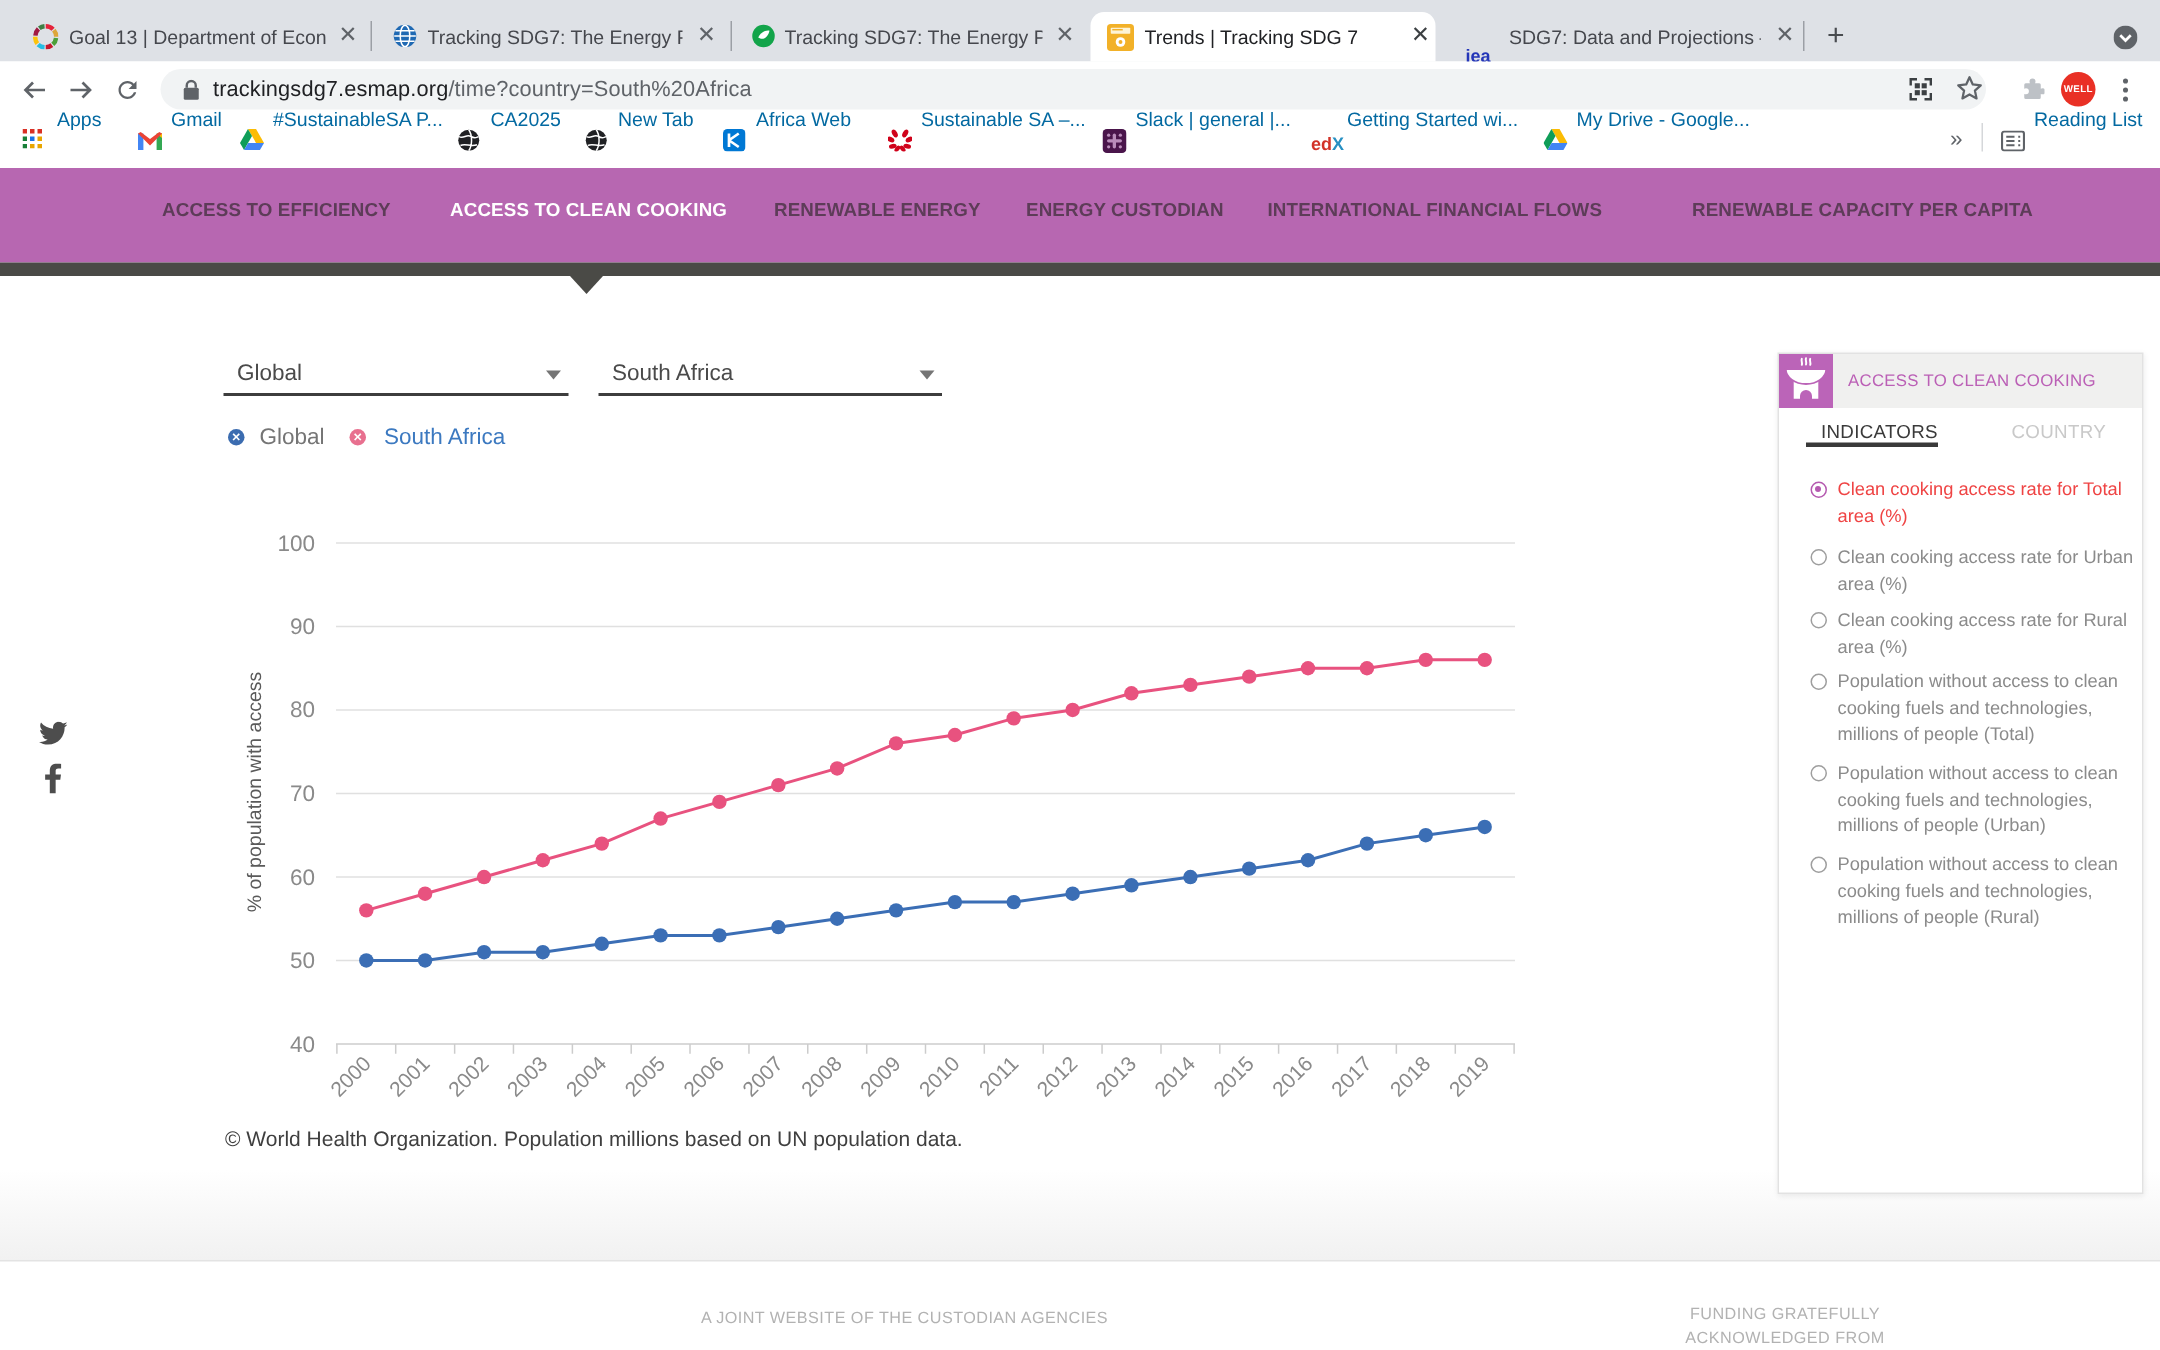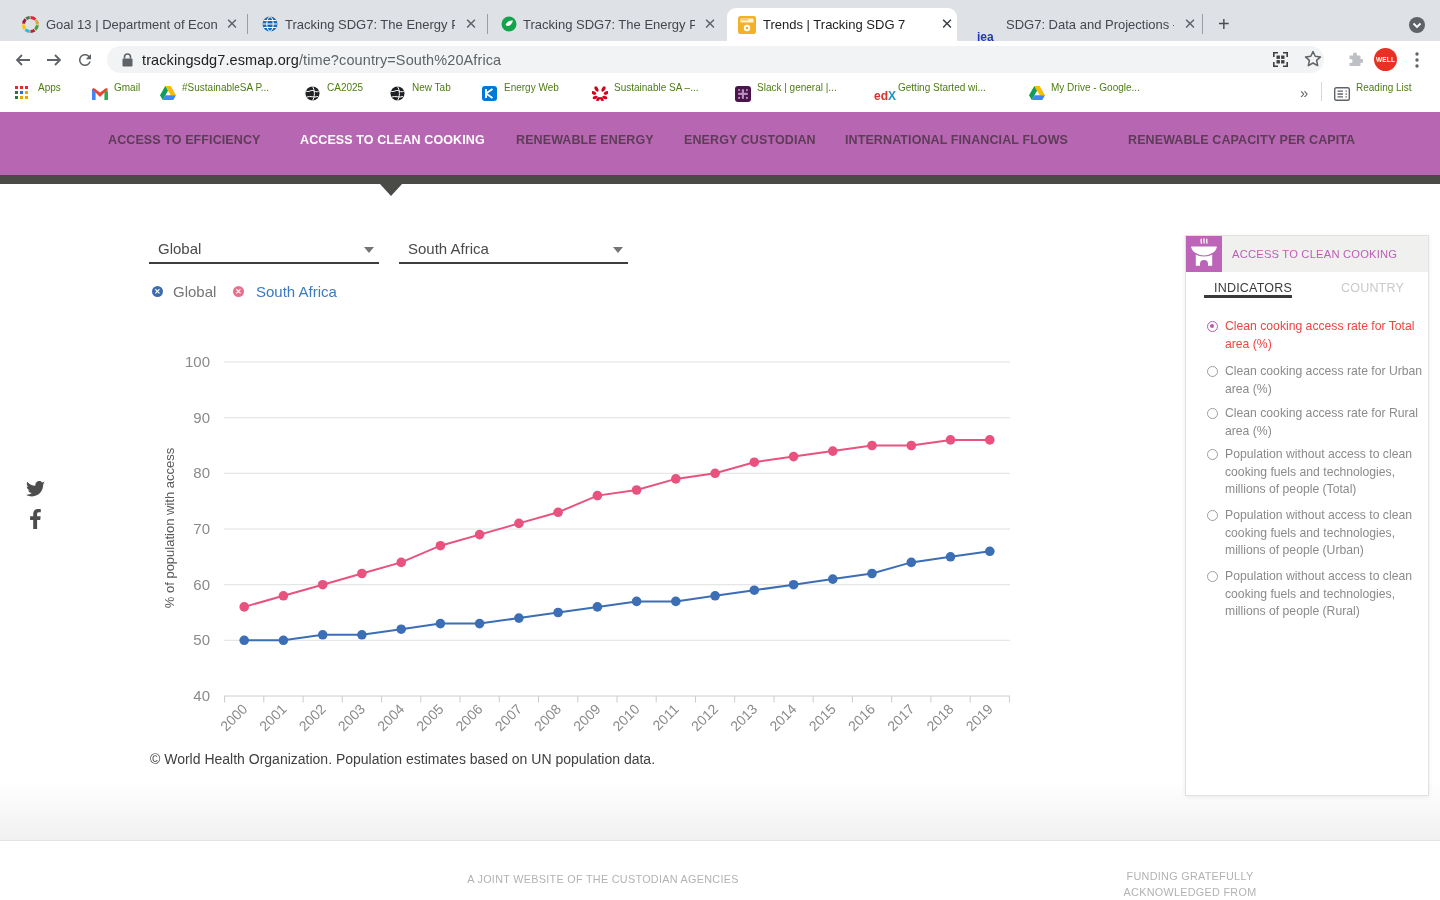--- a/index.html
+++ b/index.html
@@ -12,21 +12,21 @@
   .tabtitle { position:absolute; top:17px; font-size:13px; color:#45474d; white-space:nowrap; overflow:hidden; }
   .tabx { position:absolute; top:16px; width:16px; height:16px; color:#5f6368; font-size:15px; line-height:16px; text-align:center; }
   .tabsep { position:absolute; top:14px; width:1px; height:20px; background:#9b9fa5; }
   #activetab { position:absolute; left:727px; top:8px; width:230px; height:33px; background:#fff; border-radius:9px 9px 0 0; }
 
   #addrrow { left:0; top:41px; width:1440px; height:39px; background:#fff; }
   #pill { position:absolute; left:107px; top:46px; width:1217px; height:27px; background:#f1f3f4; border-radius:14px; }
   #urltext { position:absolute; left:142px; top:52px; font-size:14.5px; color:#202124; letter-spacing:0.1px; }
 
   #bookmarks { left:0; top:80px; width:1440px; height:32px; background:#fff; }
-  .bmtext { position:absolute; top:82px; font-size:10px; color:#4d7c0f; white-space:nowrap; }
+  .bmtext { position:absolute; top:72px; font-size:13px; color:#0369a1; white-space:nowrap; }
 
   
   #purplenav { left:0; top:112px; width:1440px; height:63px; background:#b767b1; }
   .navitem { position:absolute; top:133px; font-size:12.5px; font-weight:bold; letter-spacing:0.1px; color:#5d3c58; white-space:nowrap; }
   #darkstrip { left:0; top:175px; width:1440px; height:9px; background:#4a4a46; }
   #navtri { left:380px; top:184px; width:0; height:0; border-left:11px solid transparent; border-right:11px solid transparent; border-top:12px solid #4a4a46; }
 
   
   .ddtext { position:absolute; top:240px; font-size:15px; color:#4a4a4a; }
   .ddline { position:absolute; top:262px; height:2px; background:#3d3d3d; }
@@ -184,21 +184,21 @@
 <div class="bmtext" style="left:327px;">CA2025</div>
 <svg class="abs" style="left:390px;top:86px" width="15" height="15" viewBox="0 0 15 15">
   <circle cx="7.5" cy="7.5" r="7" fill="#202124"></circle>
   <path d="M1 5 C4 7 6 3 9 5 C11.5 6.5 13.5 5.5 14 5 M7.5 0.5 C10 4 10 11 7.5 14.5 M2 11 C5 9.5 9 12 13 10.5" stroke="#fff" stroke-width="1" fill="none"></path>
 </svg>
 <div class="bmtext" style="left:412px;">New Tab</div>
 <svg class="abs" style="left:482px;top:86px" width="15" height="15" viewBox="0 0 15 15">
   <rect x="0" y="0" width="15" height="15" rx="3" fill="#0078d4"></rect>
   <path d="M4 3 V12 M4 7.5 L10.5 3 M4 7.5 L10.5 12" stroke="#fff" stroke-width="1.8" fill="none"></path>
 </svg>
-<div class="bmtext" style="left:504px;">Energy Web</div>
+<div class="bmtext" style="left:504px;">Africa Web</div>
 <svg class="abs" style="left:592px;top:86px" width="16" height="15" viewBox="0 0 16 15">
   <g fill="#d0021b">
     <ellipse cx="4.5" cy="3" rx="1.7" ry="2.8" transform="rotate(-30 4.5 3)"></ellipse>
     <ellipse cx="11.5" cy="3" rx="1.7" ry="2.8" transform="rotate(30 11.5 3)"></ellipse>
     <ellipse cx="1.8" cy="7" rx="1.6" ry="2.6" transform="rotate(-65 1.8 7)"></ellipse>
     <ellipse cx="14.2" cy="7" rx="1.6" ry="2.6" transform="rotate(65 14.2 7)"></ellipse>
     <ellipse cx="3.2" cy="11.5" rx="1.6" ry="2.6" transform="rotate(-100 3.2 11.5)"></ellipse>
     <ellipse cx="12.8" cy="11.5" rx="1.6" ry="2.6" transform="rotate(100 12.8 11.5)"></ellipse>
     <ellipse cx="6.2" cy="13.2" rx="1.4" ry="2.4" transform="rotate(-140 6.2 13.2)"></ellipse>
     <ellipse cx="9.8" cy="13.2" rx="1.4" ry="2.4" transform="rotate(140 9.8 13.2)"></ellipse>
@@ -364,21 +364,21 @@
     <text transform="translate(836.8,390) rotate(-45)" text-anchor="end">2015</text>
     <text transform="translate(876.0,390) rotate(-45)" text-anchor="end">2016</text>
     <text transform="translate(915.3,390) rotate(-45)" text-anchor="end">2017</text>
     <text transform="translate(954.5,390) rotate(-45)" text-anchor="end">2018</text>
     <text transform="translate(993.8,390) rotate(-45)" text-anchor="end">2019</text>
   </g>
 
   <text x="0" y="0" transform="translate(174,208) rotate(-90)" text-anchor="middle" font-family="Liberation Sans, sans-serif" font-size="13" fill="#5a5a5a">% of population with access</text>
 </svg>
 
-<div class="abs" style="left:150px;top:751px;font-size:14px;color:#3f3f3f;">© World Health Organization. Population estimates based on UN population data.</div>
+<div class="abs" style="left:150px;top:751px;font-size:14px;color:#3f3f3f;">© World Health Organization. Population millions based on UN population data.</div>
 
 <svg class="abs" style="left:26px;top:481px" width="19" height="16" viewBox="0 0 24 20">
   <path d="M24 2.4 c-0.9 0.4-1.8 0.65-2.8 0.77 1-0.6 1.8-1.56 2.2-2.7 -0.95 0.56-2 0.97-3.1 1.2 C19.4 0.64 18.1 0 16.7 0 c-2.7 0-4.9 2.2-4.9 4.9 0 0.4 0.04 0.76 0.13 1.12 C7.8 5.8 4.1 3.82 1.7 0.8 1.24 1.53 1 2.38 1 3.28 c0 1.7 0.87 3.2 2.2 4.1 -0.8 -0.03-1.57-0.25-2.23-0.62 v0.06 c0 2.4 1.7 4.36 3.95 4.8 -0.4 0.12-0.84 0.17-1.3 0.17 -0.32 0-0.62-0.03-0.92-0.08 0.63 1.95 2.45 3.37 4.6 3.4 -1.68 1.32-3.8 2.1-6.1 2.1 -0.4 0-0.8-0.02-1.18-0.07 2.18 1.4 4.76 2.2 7.55 2.2 9.05 0 14-7.5 14-14 0-0.2 0-0.43-0.01-0.64 0.96-0.7 1.8-1.56 2.45-2.55 Z" fill="#4d4d4d"></path>
 </svg>
 <svg class="abs" style="left:30px;top:509px" width="11" height="20" viewBox="0 0 11 20">
   <path d="M7.1 20 V10.9 H10.2 L10.65 7.3 H7.1 V5 C7.1 4 7.4 3.3 8.9 3.3 H10.8 V0.14 C10.46 0.1 9.3 0 7.96 0 C5.15 0 3.2 1.7 3.2 4.66 V7.3 H0.1 V10.9 H3.2 V20 Z" fill="#4d4d4d"></path>
 </svg>
 
 <div class="abs" id="sidebar">
   <div id="sbheadbg"></div>

